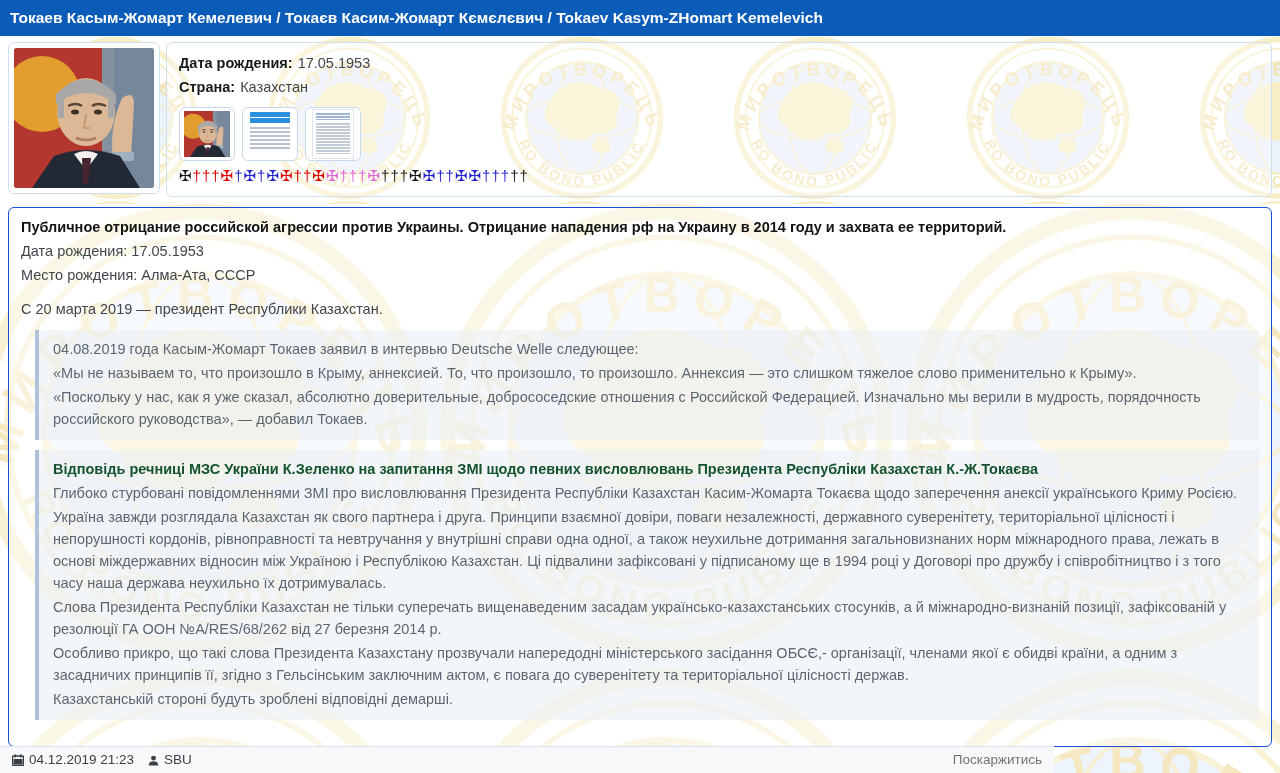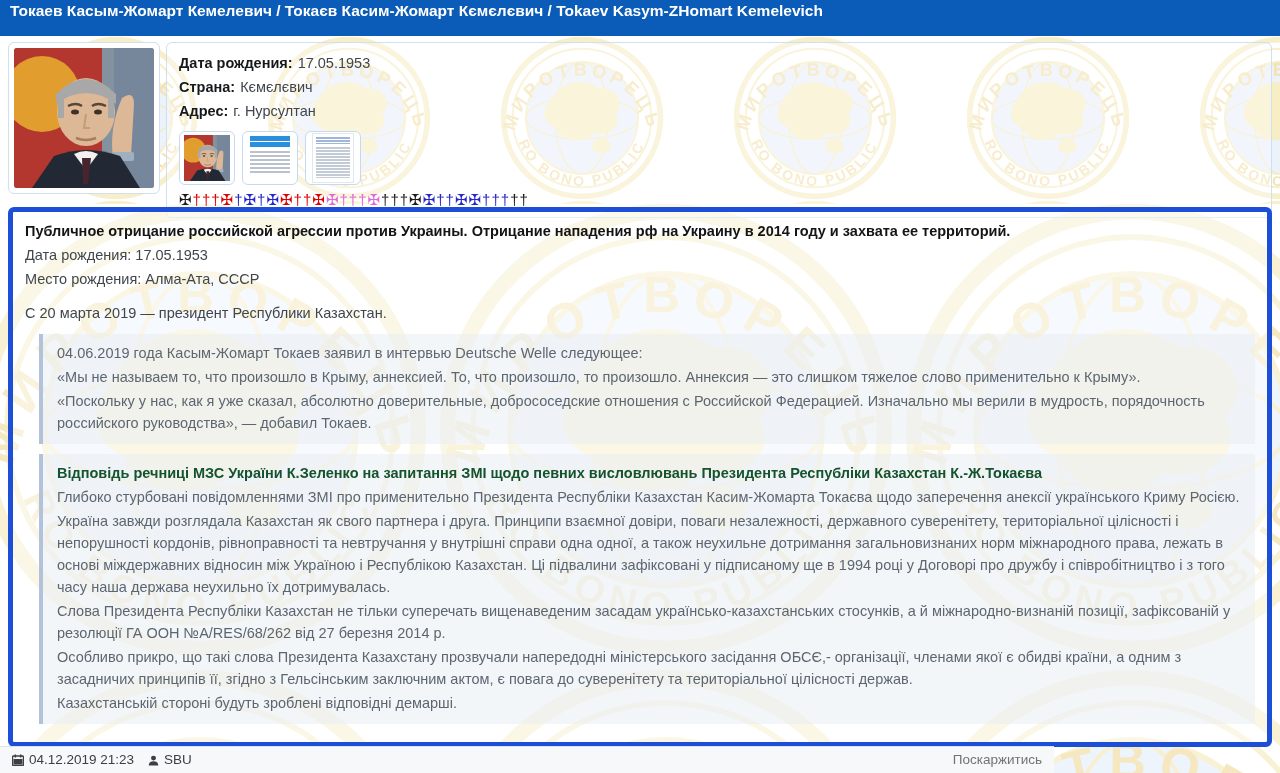--- a/index.html
+++ b/index.html
@@ -6,21 +6,21 @@
   body{
     width:1280px;height:773px;position:relative;overflow:hidden;
     font-family:"Liberation Sans",sans-serif;background:#fff;
     color:#40464c;font-size:14.5px;line-height:22px;
   }
   .wm-layer{position:absolute;left:0;top:0;z-index:0;pointer-events:none;}
   .page{position:absolute;inset:0;z-index:1;}
 
   .header{
     position:absolute;left:0;top:0;width:1280px;height:36px;
-    background:#0b5cb8;color:#fff;display:flex;align-items:flex-start;
+    background:#0b5cb8;color:#fff;display:flex;align-items:center;
     font-weight:bold;font-size:15.5px;padding-left:10px;box-sizing:border-box;
   }
 
   .top-row{position:absolute;left:8px;top:42px;width:1264px;display:flex;gap:6px;}
   .photo-card{
     width:152px;height:152px;background:#fff;border:1px solid #cfe0f0;border-radius:6px;
     padding:5px;box-sizing:border-box;flex:none;
   }
   .photo-card svg{display:block;border-radius:3px;}
   .info-card{
@@ -40,21 +40,21 @@
     background:repeating-linear-gradient(#fff 0 2px,#b9c2cc 2px 4px);}
   .doc-mini2{width:40px;height:48px;background:#fff;border:1px solid #dfe7f0;}
   .doc-mini2 .head{height:8px;margin:2px 3px;
     background:repeating-linear-gradient(#fff 0 1px,#9fb6d8 1px 3px);}
   .doc-mini2 .body{height:32px;margin:0 3px;
     background:repeating-linear-gradient(#fff 0 1px,#c3cbd4 1px 3px);}
   .crosses{margin-top:6px;font-size:15px;letter-spacing:1px;line-height:18px;white-space:nowrap;}
 
   .main-card{
     position:absolute;left:8px;top:207px;width:1264px;height:540px;
-    border:5px solid #1d4ed8;border-radius:6px;background:rgba(255,255,255,0.45);
+    border:1px solid #1d4ed8;border-radius:6px;background:rgba(255,255,255,0.45);
     padding:8px 12px;box-sizing:border-box;overflow:hidden;
   }
   .main-card p{margin:0 0 2px 0;}
   .article-heading{font-weight:bold;color:#141414;}
   .spacer-line{height:10px;}
   blockquote{
     margin:10px 0 10px 14px;padding:8px 14px;
     background:rgba(233,238,244,0.55);border-left:4px solid #b2c2da;
     color:#5d6670;
   }
@@ -144,24 +144,21 @@
     </div>
 
     <div class="info-card">
 
       <div>
 
       <div class="field">
             <b>Дата рождения:</b><span>17.05.1953</span>
           </div>
           <div class="field">
-            <b>Страна:</b><span>Кємєлєвич</span>
-          </div>
-          <div class="field">
-            <b>Адрес:</b><span>г. Нурсултан</span>
+            <b>Страна:</b><span>Казахстан</span>
           </div>
         </div>
 
       <div class="thumbs">
         <div class="thumb">
           <svg width="46" height="46">
               <use href="#portrait"></use>
             </svg>
         </div>
         <div class="thumb">
@@ -189,31 +186,31 @@
   <div class="main-card">
 
     <p class="article-heading">Публичное отрицание российской агрессии против Украины. Отрицание нападения рф на Украину в 2014 году и захвата ее территорий.</p>
     <p>Дата рождения: 17.05.1953</p>
     <p>Место рождения: Алма-Ата, СССР</p>
     <div class="spacer-line"></div>
     <p>С 20 марта 2019 — президент Республики Казахстан.</p>
 
     <blockquote>
 
-    <p>04.06.2019 года Касым-Жомарт Токаев заявил в интервью Deutsche Welle следующее:</p>
+    <p>04.08.2019 года Касым-Жомарт Токаев заявил в интервью Deutsche Welle следующее:</p>
         <p>«Мы не называем то, что произошло в Крыму, аннексией. То, что произошло, то произошло. Аннексия — это слишком тяжелое слово применительно к Крыму».</p>
         <p>«Поскольку у нас, как я уже сказал, абсолютно доверительные, добрососедские отношения с Российской Федерацией. Изначально мы верили в мудрость, порядочность российского руководства», — добавил Токаев.</p>
       </blockquote>
 
 
     <blockquote>
       <p class="q2-title">Відповідь речниці МЗС України К.Зеленко на запитання ЗМІ щодо певних висловлювань Президента Республіки Казахстан К.-Ж.Токаєва</p>
       <div>
 
-      <p>Глибоко стурбовані повідомленнями ЗМІ про применительно Президента Республіки Казахстан Касим-Жомарта Токаєва щодо заперечення анексії українського Криму Росією.</p>
+      <p>Глибоко стурбовані повідомленнями ЗМІ про висловлювання Президента Республіки Казахстан Касим-Жомарта Токаєва щодо заперечення анексії українського Криму Росією.</p>
           <p>Україна завжди розглядала Казахстан як свого партнера і друга. Принципи взаємної довіри, поваги незалежності, державного суверенітету, територіальної цілісності і непорушності кордонів, рівноправності та невтручання у внутрішні справи одна одної, а також неухильне дотримання загальновизнаних норм міжнародного права, лежать в основі міждержавних відносин між Україною і Республікою Казахстан. Ці підвалини зафіксовані у підписаному ще в 1994 році у Договорі про дружбу і співробітництво і з того часу наша держава неухильно їх дотримувалась.</p>
           <p>Слова Президента Республіки Казахстан не тільки суперечать вищенаведеним засадам українсько-казахстанських стосунків, а й міжнародно-визнаній позиції, зафіксованій у резолюції ГА ООН №A/RES/68/262 від 27 березня 2014 р.</p>
           <p>Особливо прикро, що такі слова Президента Казахстану прозвучали напередодні міністерського засідання ОБСЄ,- організації, членами якої є обидві країни, а одним з засадничих принципів її, згідно з Гельсінським заключним актом, є повага до суверенітету та територіальної цілісності держав.</p>
           <p>Казахстанській стороні будуть зроблені відповідні демарші.</p>
         </div>
     </blockquote>
 
   </div>
 
   <div class="footer">

